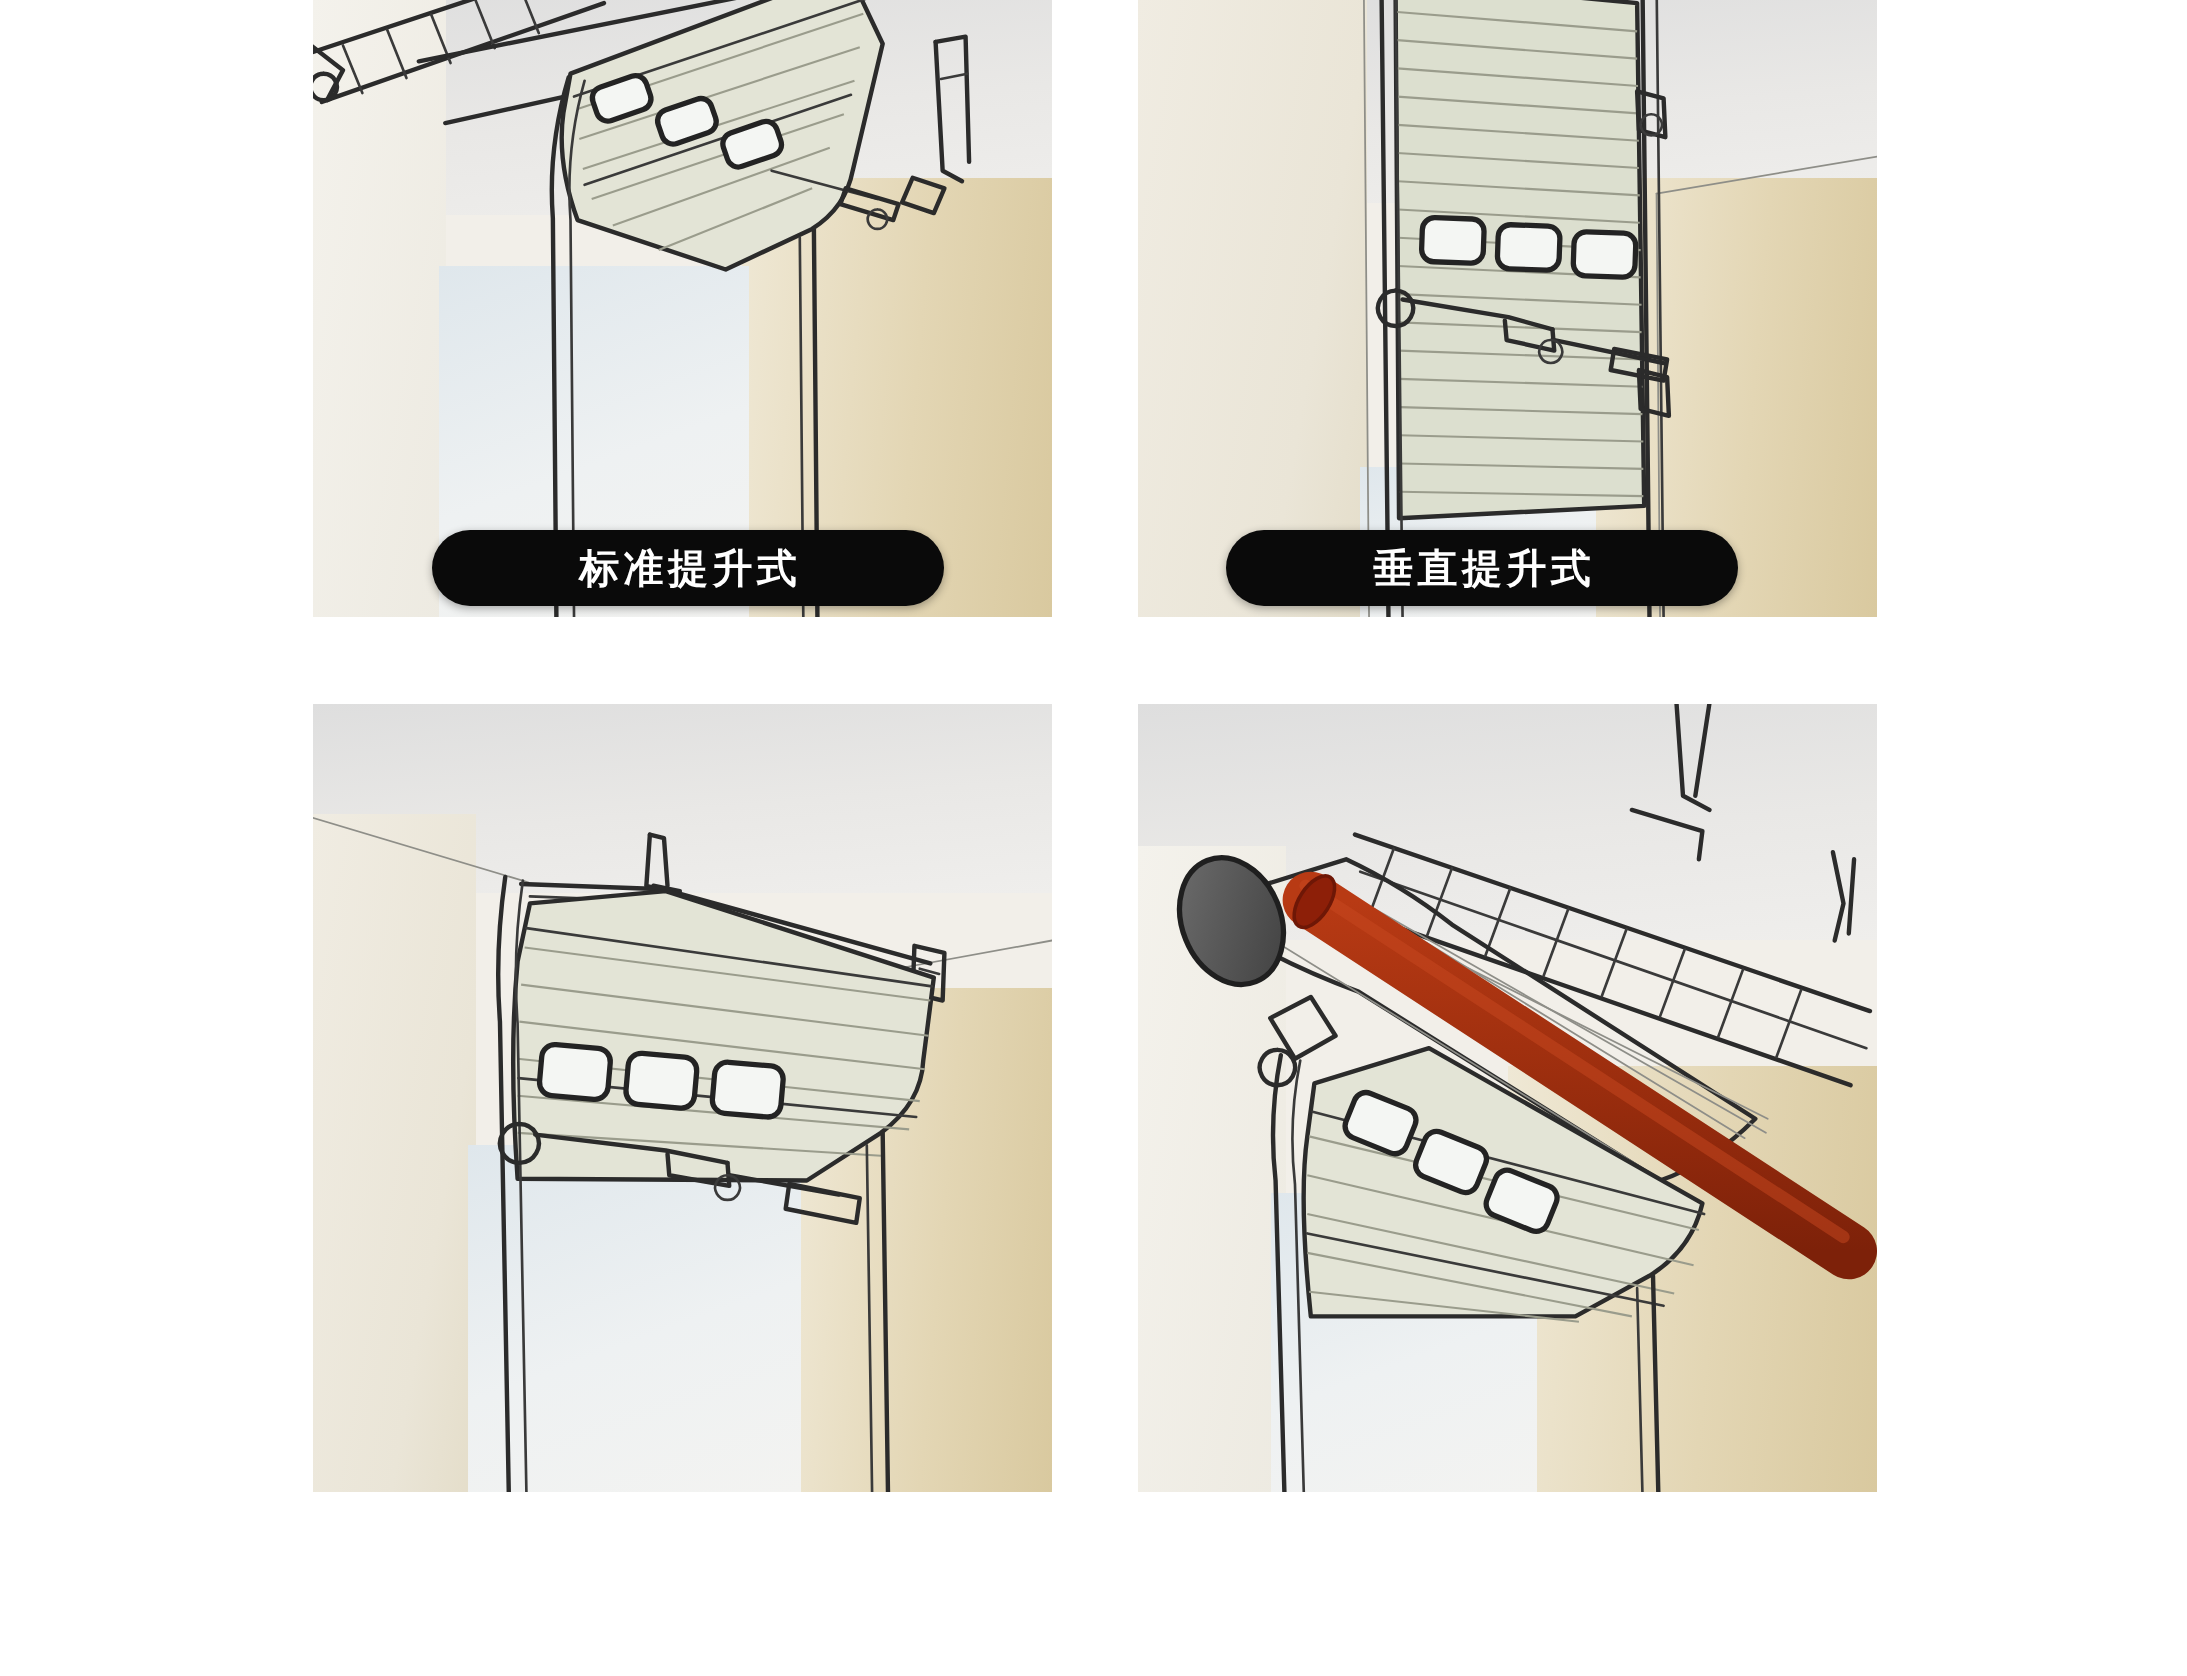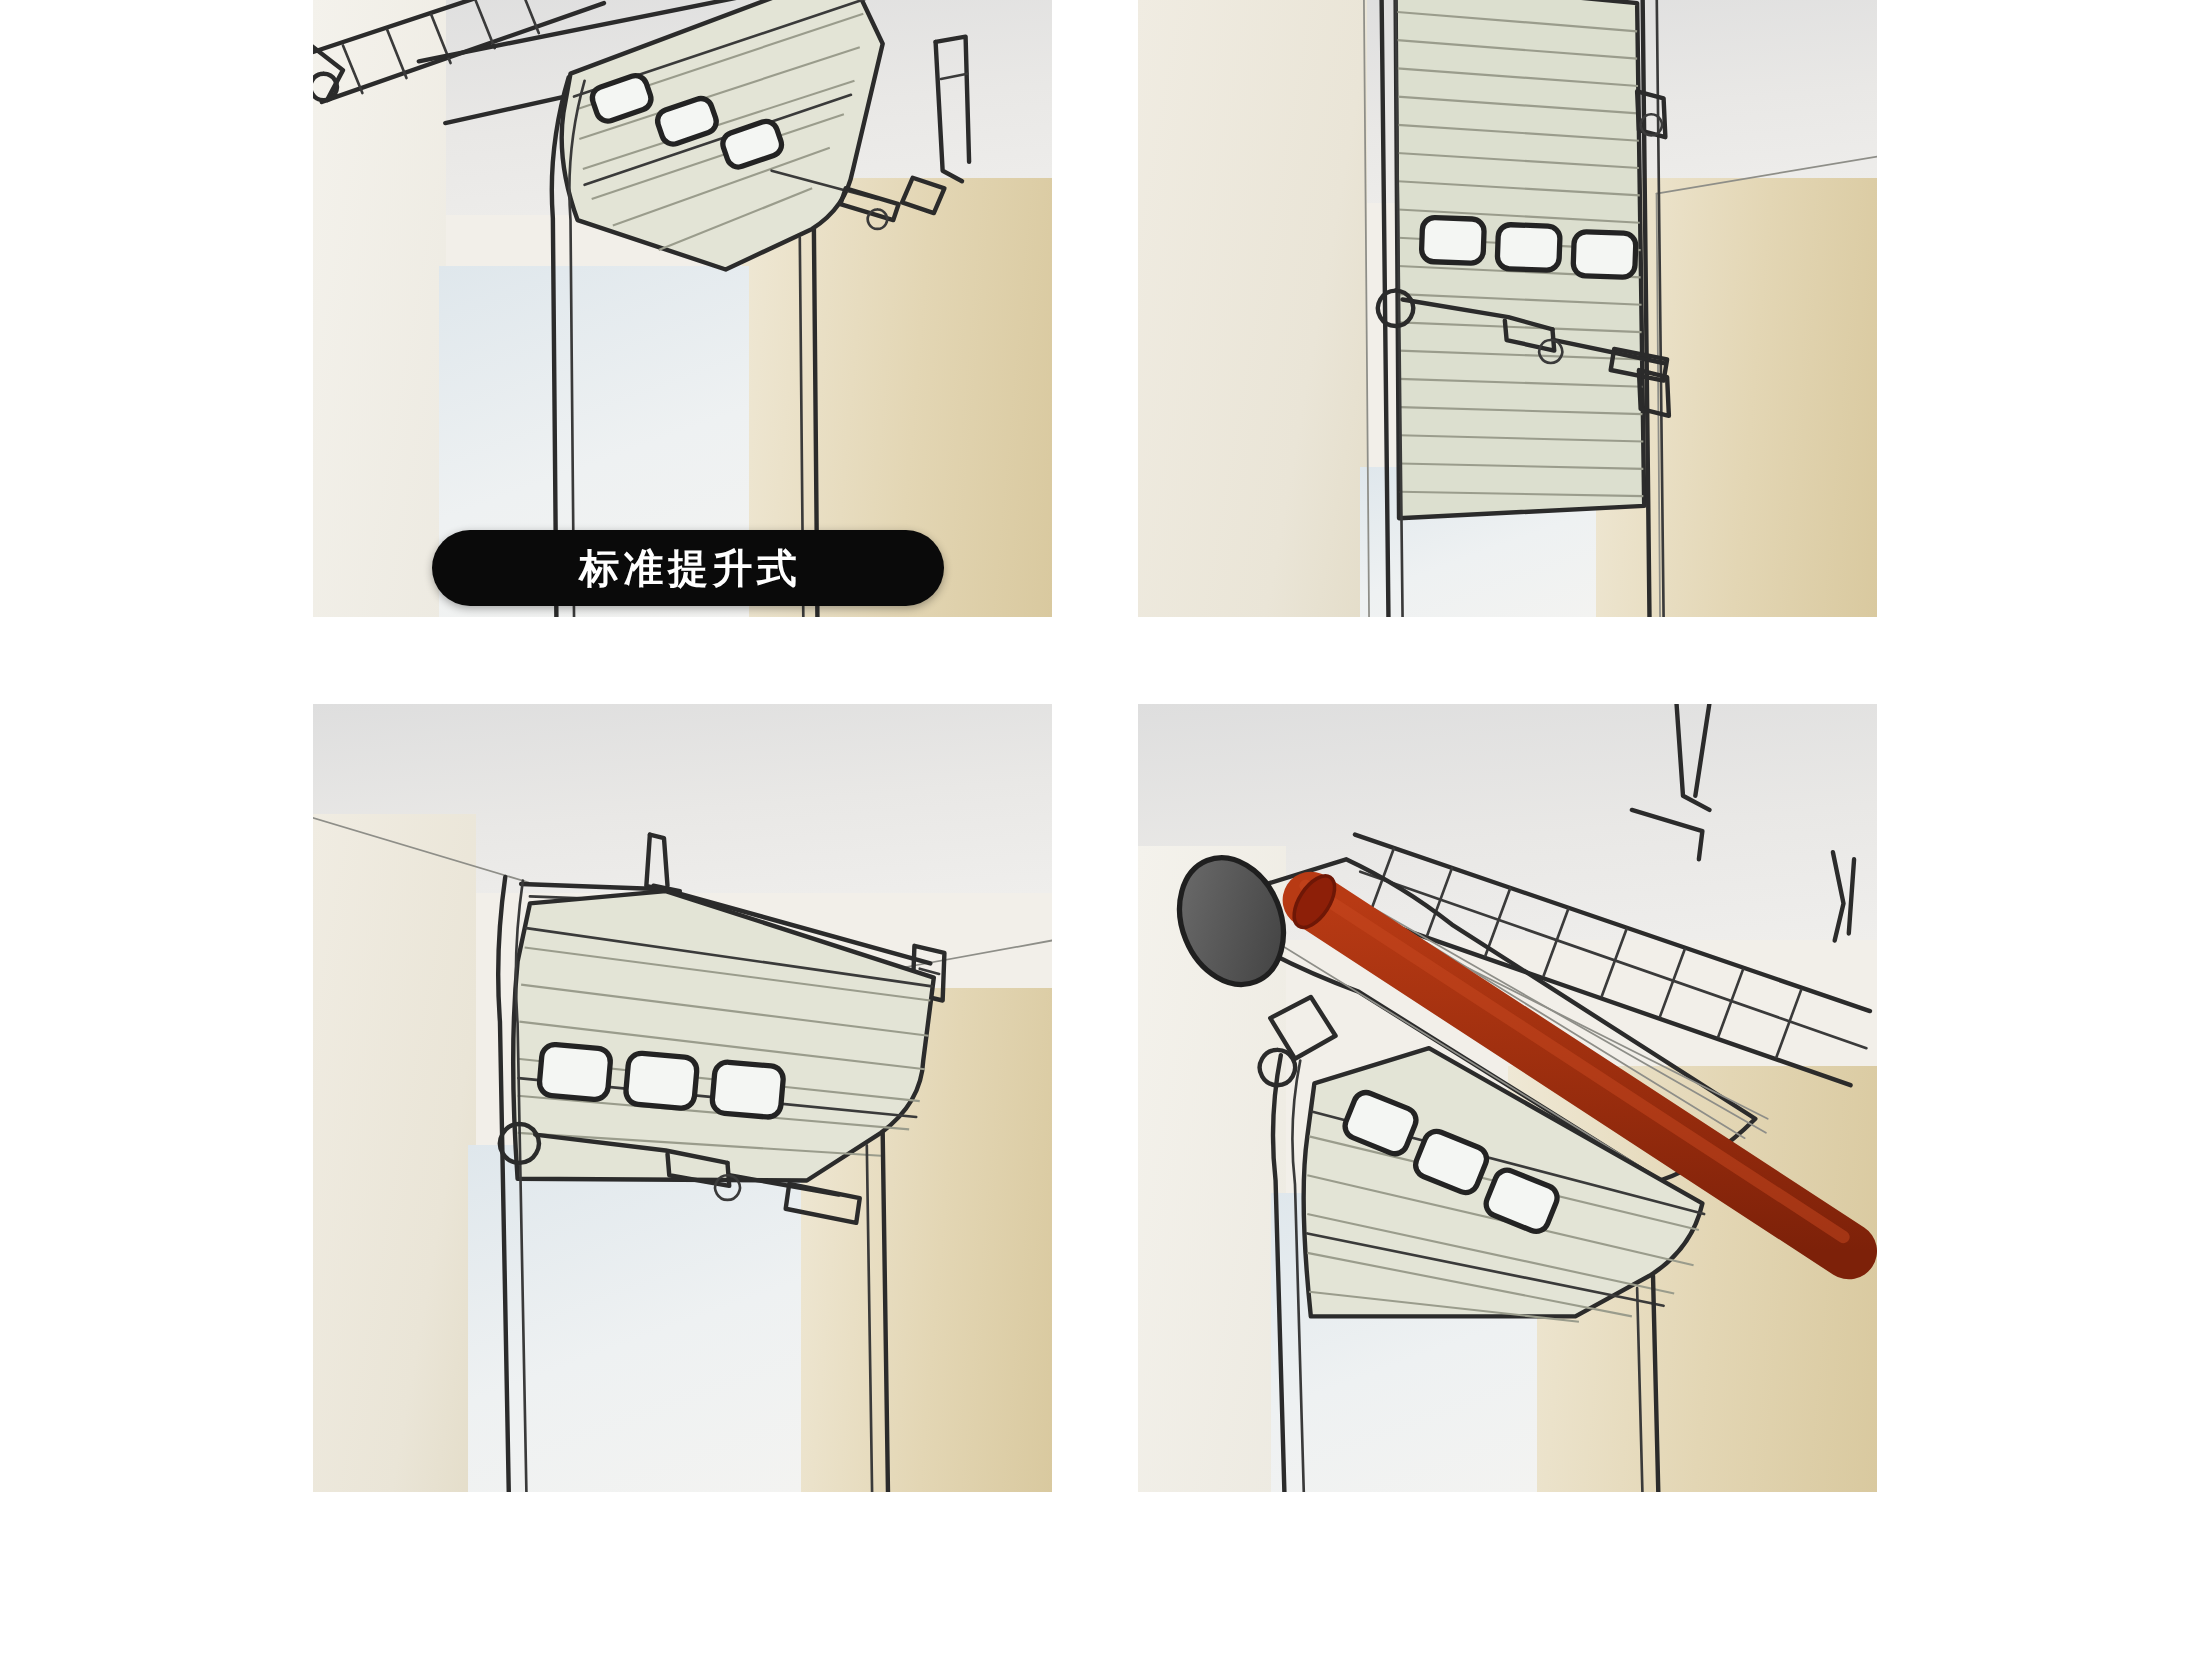--- a/index.html
+++ b/index.html
@@ -252,20 +252,21 @@
         <path class="ln" d="M 472 398 L 596 424"></path>
         <path class="ln" d="M 540 408 L 600 420 L 596 444 L 536 432 Z"></path>
         <path class="ln-thin" d="M 468 398 a 13 13 0 1 0 0.1 0"></path>
       </g>
 
       <g>
         <path class="ln" d="M 568 432 L 600 440 L 602 484 L 570 476 Z"></path>
       </g>
     </svg>
 
+    <div class="badge b2">垂直提升式</div>
   </div>
 
   <div class="panel p3">
     <div class="scene">
       <div class="ceiling" style="left:0;top:0;width:100%;height:24%"></div>
       <div class="wall-left" style="left:0;top:14%;width:22%;height:86%"></div>
       <div class="wall-right" style="left:66%;top:36%;width:34%;height:64%"></div>
       <div class="glass" style="left:21%;top:56%;width:45%;height:44%"></div>
     </div>
 

